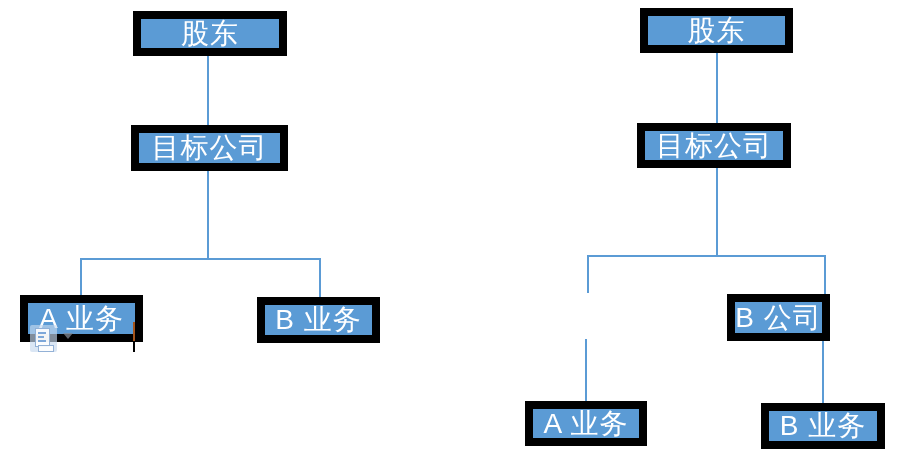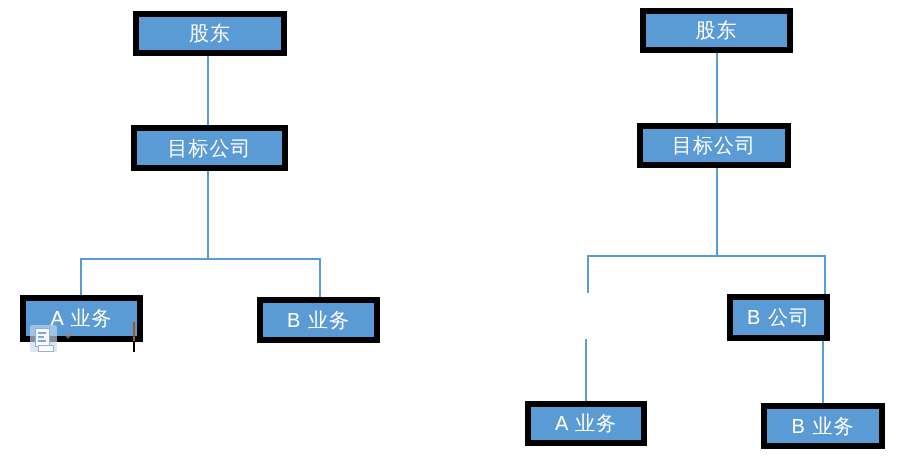--- a/index.html
+++ b/index.html
@@ -7,27 +7,27 @@
     position: relative;
     width: 915px;
     height: 472px;
     background: #ffffff;
     font-family: "Liberation Sans", sans-serif;
     overflow: hidden;
   }
   .node {
     position: absolute;
     background: #5b9bd5;
-    border: 6px solid #000000;
+    border: 8px solid #000000;
     box-sizing: border-box;
     display: flex;
     align-items: center;
     justify-content: center;
     color: #ffffff;
-    font-size: 20px;
+    font-size: 28px;
     letter-spacing: 1px;
     cursor: default;
   }
   .node .label { white-space: nowrap; }
   .connector {
     position: absolute;
     background: #5b9bd5;
   }
   
   .l-shareholder   { left: 133px; top: 11px;  width: 154px; height: 45px; }

